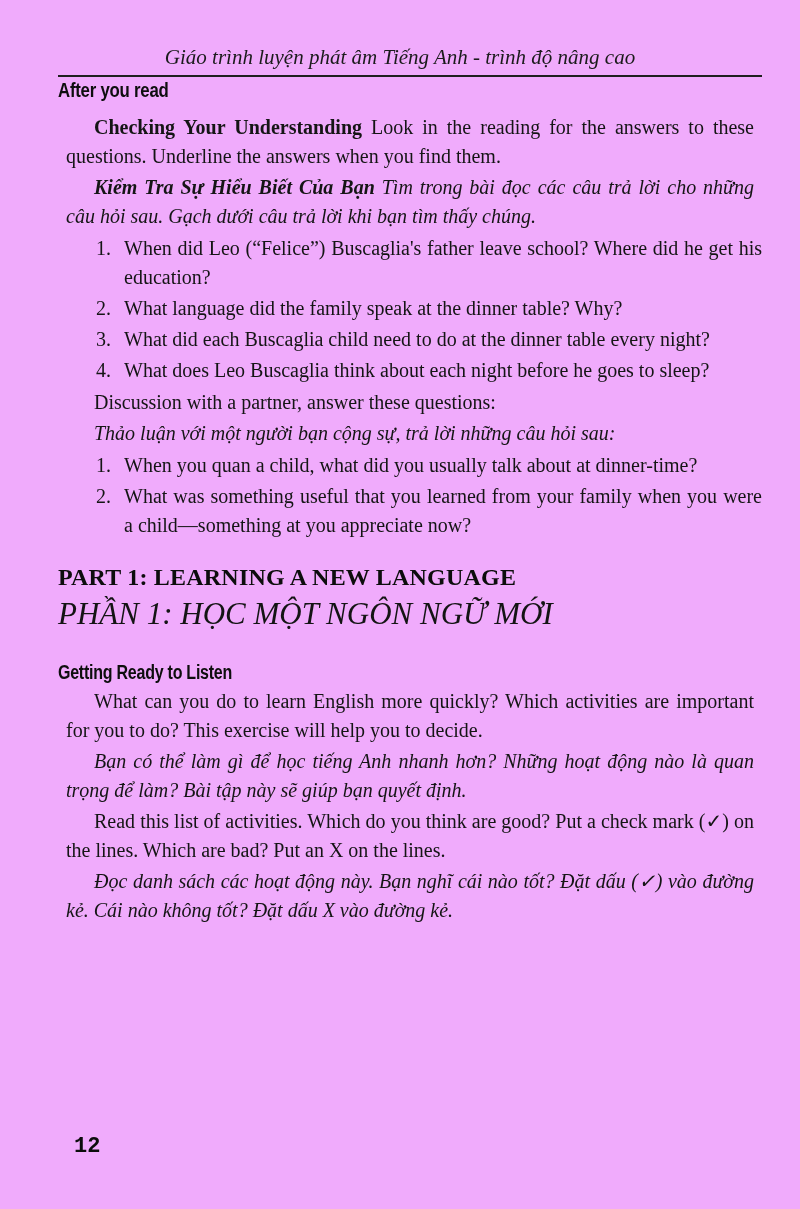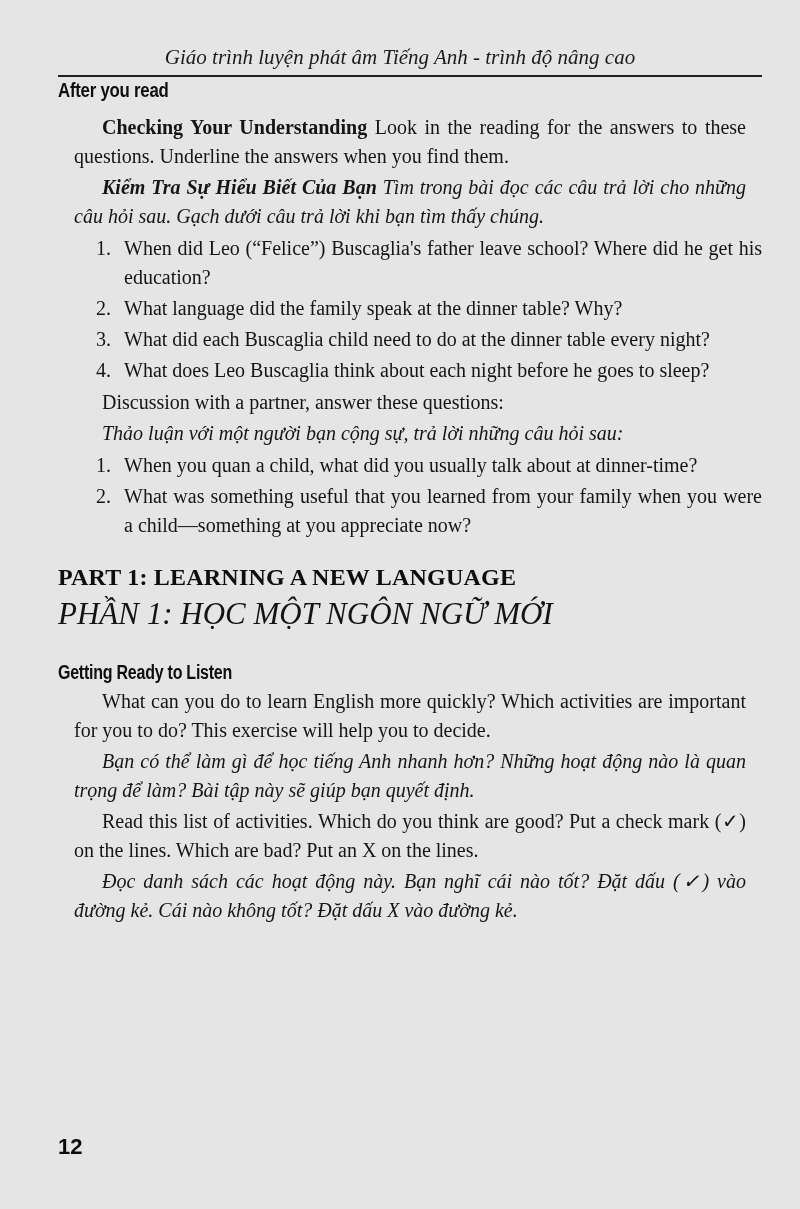--- a/index.html
+++ b/index.html
@@ -1,19 +1,19 @@
 <!DOCTYPE html>
 <html><head>
 <meta charset="utf-8">
 <style>
   html,body { margin:0; padding:0; background:#ffffff; }
   .page {
     position:relative;
     width:800px; height:1209px;
-    background:#e5e5e5;
+    background:#f0abfc;
     color:#151515;
     font-family:"Liberation Serif", serif;
     overflow:hidden;
     box-sizing:border-box;
   }
   .running-header {
     padding-top:44px;
     text-align:center;
     font-style:italic;
     font-size:21px;
@@ -32,21 +32,21 @@
     line-height:26px;
     color:#0e0e0e;
   }
   .condensed {
     display:inline-block;
     transform:scaleX(0.8);
     transform-origin:left center;
     letter-spacing:-0.3px;
   }
   p.body {
-    margin:2px 16px;
+    margin:2px 8px;
     font-size:20px;
     line-height:29px;
     text-align:justify;
   }
   p.first { margin-top:10px; }
   .indent { text-indent:28px; }
   .bold { font-weight:bold; }
   .italic { font-style:italic; }
   .qlist { margin:3px 0; }
   .q-item {
@@ -77,22 +77,22 @@
   .making {
     margin:14px 0 4px 0;
     text-indent:28px;
     font-size:21px;
     font-weight:bold;
     line-height:28px;
     text-align:left;
   }
   .page-number {
     position:absolute;
-    left:58px; top:1134px;
-    font-family:Liberation Sans, sans-serif;
+    left:74px; top:1134px;
+    font-family:Liberation Mono, monospace;
     font-weight:bold;
     font-size:22px;
     color:#0c0c0c;
   }
 </style>
 </head>
 <body>
 
 <div class="page">
 

